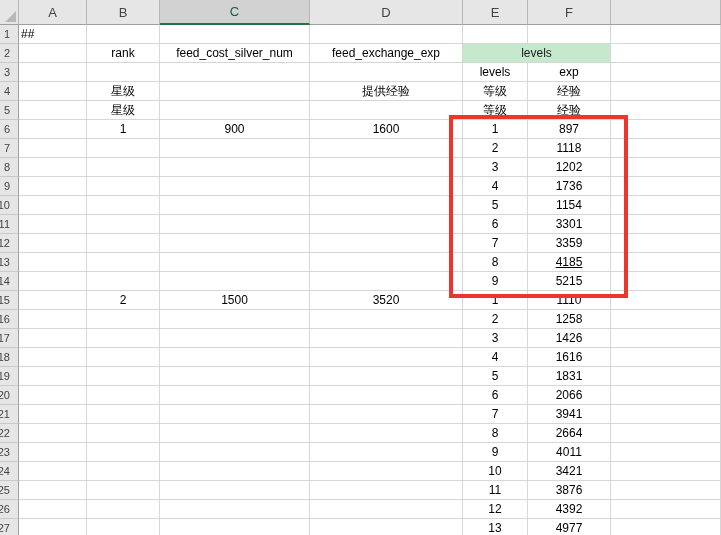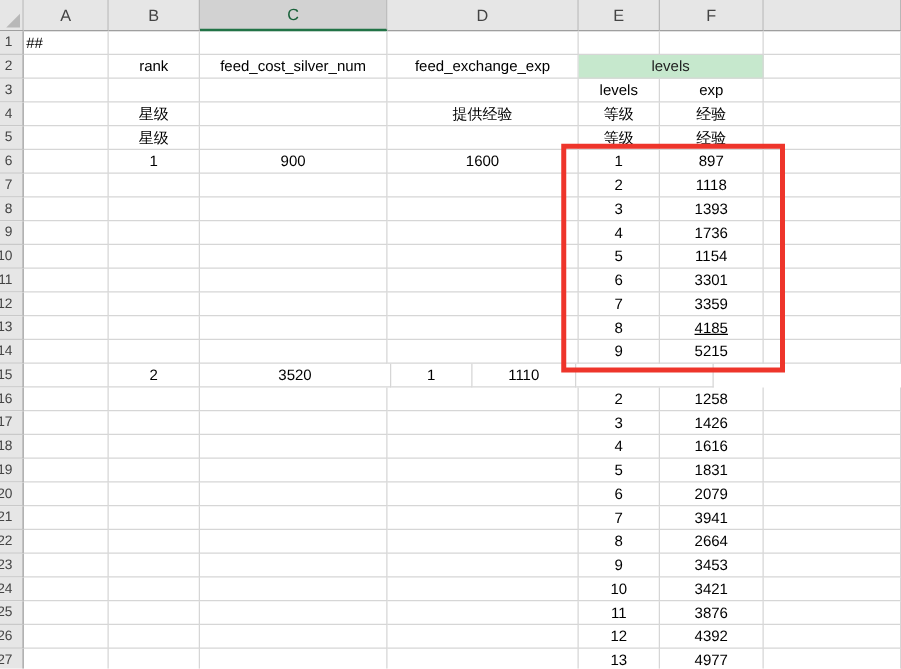--- a/index.html
+++ b/index.html
@@ -237,21 +237,21 @@
         <div class="cell" style="width: 65px;">2</div>
         <div class="cell" style="width: 83px;">1118</div>
         <div class="cell" style="width: 110px;"></div>
       </div>
       <div class="row">
         <div class="cell" style="width: 68px;"></div>
         <div class="cell" style="width: 73px;"></div>
         <div class="cell" style="width: 150px;"></div>
         <div class="cell" style="width: 153px;"></div>
         <div class="cell" style="width: 65px;">3</div>
-        <div class="cell" style="width: 83px;">1393</div>
+        <div class="cell" style="width: 83px;">1202</div>
         <div class="cell" style="width: 110px;"></div>
       </div>
       <div class="row">
         <div class="cell" style="width: 68px;"></div>
         <div class="cell" style="width: 73px;"></div>
         <div class="cell" style="width: 150px;"></div>
         <div class="cell" style="width: 153px;"></div>
         <div class="cell" style="width: 65px;">4</div>
         <div class="cell" style="width: 83px;">1736</div>
         <div class="cell" style="width: 110px;"></div>
@@ -297,20 +297,21 @@
         <div class="cell" style="width: 73px;"></div>
         <div class="cell" style="width: 150px;"></div>
         <div class="cell" style="width: 153px;"></div>
         <div class="cell" style="width: 65px;">9</div>
         <div class="cell" style="width: 83px;">5215</div>
         <div class="cell" style="width: 110px;"></div>
       </div>
       <div class="row">
         <div class="cell" style="width: 68px;"></div>
         <div class="cell" style="width: 73px;">2</div>
+        <div class="cell" style="width: 150px;">1500</div>
         <div class="cell" style="width: 153px;">3520</div>
         <div class="cell" style="width: 65px;">1</div>
         <div class="cell" style="width: 83px;">1110</div>
         <div class="cell" style="width: 110px;"></div>
       </div>
       <div class="row">
         <div class="cell" style="width: 68px;"></div>
         <div class="cell" style="width: 73px;"></div>
         <div class="cell" style="width: 150px;"></div>
         <div class="cell" style="width: 153px;"></div>
@@ -344,21 +345,21 @@
         <div class="cell" style="width: 65px;">5</div>
         <div class="cell" style="width: 83px;">1831</div>
         <div class="cell" style="width: 110px;"></div>
       </div>
       <div class="row">
         <div class="cell" style="width: 68px;"></div>
         <div class="cell" style="width: 73px;"></div>
         <div class="cell" style="width: 150px;"></div>
         <div class="cell" style="width: 153px;"></div>
         <div class="cell" style="width: 65px;">6</div>
-        <div class="cell" style="width: 83px;">2079</div>
+        <div class="cell" style="width: 83px;">2066</div>
         <div class="cell" style="width: 110px;"></div>
       </div>
       <div class="row">
         <div class="cell" style="width: 68px;"></div>
         <div class="cell" style="width: 73px;"></div>
         <div class="cell" style="width: 150px;"></div>
         <div class="cell" style="width: 153px;"></div>
         <div class="cell" style="width: 65px;">7</div>
         <div class="cell" style="width: 83px;">3941</div>
         <div class="cell" style="width: 110px;"></div>
@@ -371,21 +372,21 @@
         <div class="cell" style="width: 65px;">8</div>
         <div class="cell" style="width: 83px;">2664</div>
         <div class="cell" style="width: 110px;"></div>
       </div>
       <div class="row">
         <div class="cell" style="width: 68px;"></div>
         <div class="cell" style="width: 73px;"></div>
         <div class="cell" style="width: 150px;"></div>
         <div class="cell" style="width: 153px;"></div>
         <div class="cell" style="width: 65px;">9</div>
-        <div class="cell" style="width: 83px;">3453</div>
+        <div class="cell" style="width: 83px;">4011</div>
         <div class="cell" style="width: 110px;"></div>
       </div>
       <div class="row">
         <div class="cell" style="width: 68px;"></div>
         <div class="cell" style="width: 73px;"></div>
         <div class="cell" style="width: 150px;"></div>
         <div class="cell" style="width: 153px;"></div>
         <div class="cell" style="width: 65px;">10</div>
         <div class="cell" style="width: 83px;">3421</div>
         <div class="cell" style="width: 110px;"></div>

